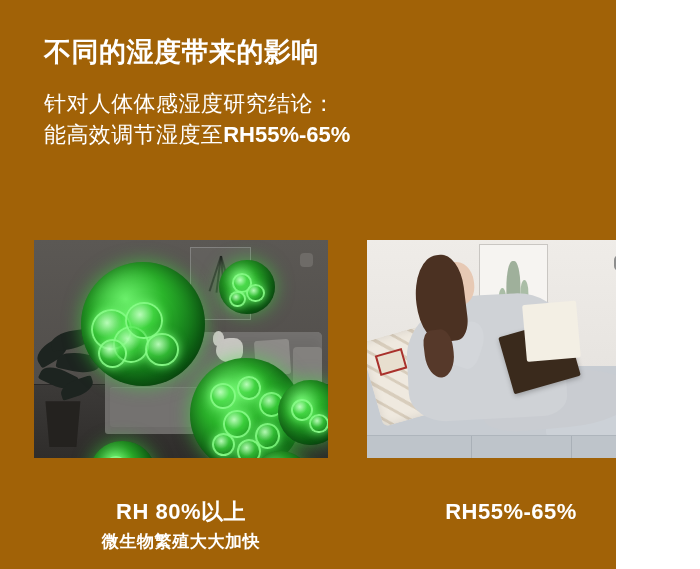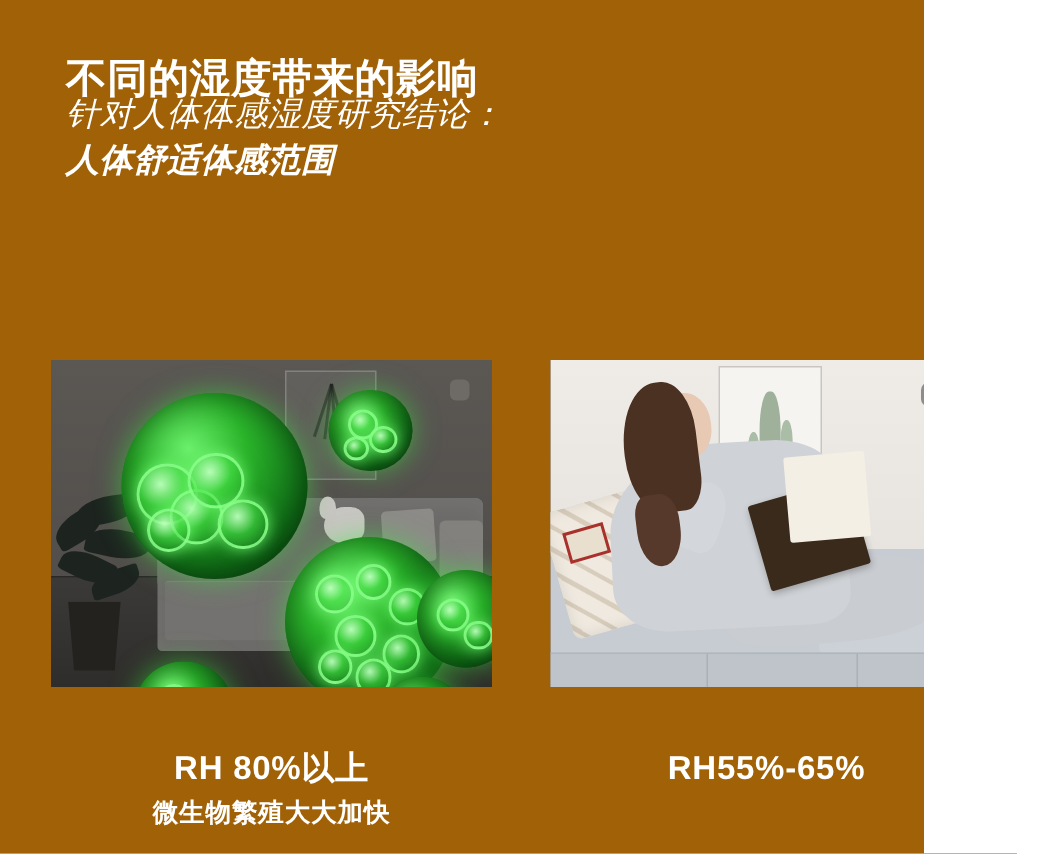--- a/index.html
+++ b/index.html
@@ -31,23 +31,22 @@
     font-weight: 700;
     color: #ffffff;
     letter-spacing: 0.5px;
     white-space: nowrap;
   }
 
   
   .body-block {
     position: absolute;
     left: 44px;
-    top: 60px;
+    top: 88px;
     width: 420px;
-    font-style: italic;
   }
   .body-line {
     font-size: 22px;
     line-height: 31px;
     color: #ffffff;
     font-weight: 400;
     letter-spacing: 0.4px;
     white-space: nowrap;
   }
   .body-line.bold {
@@ -400,21 +399,21 @@
 </style>
 </head>
 <body>
 
 <div id="poster">
 
   <h1 class="headline">不同的湿度带来的影响</h1>
 
   <div class="body-block">
     <div class="body-line">针对人体体感湿度研究结论：</div>
-    <div class="body-line bold">人体舒适体感范围</div>
+    <div class="body-line"><span>能高效调节湿度至</span><span class="em">RH55%-65%</span></div>
   </div>
 
   <div class="photo" id="photo-left">
     <div class="room-dark">
       <div class="wall-dark"></div>
       <div class="floor-dark"></div>
       <div class="wall-seam"></div>
 
       <div class="frame-dark">
         <span class="twig a"></span>

